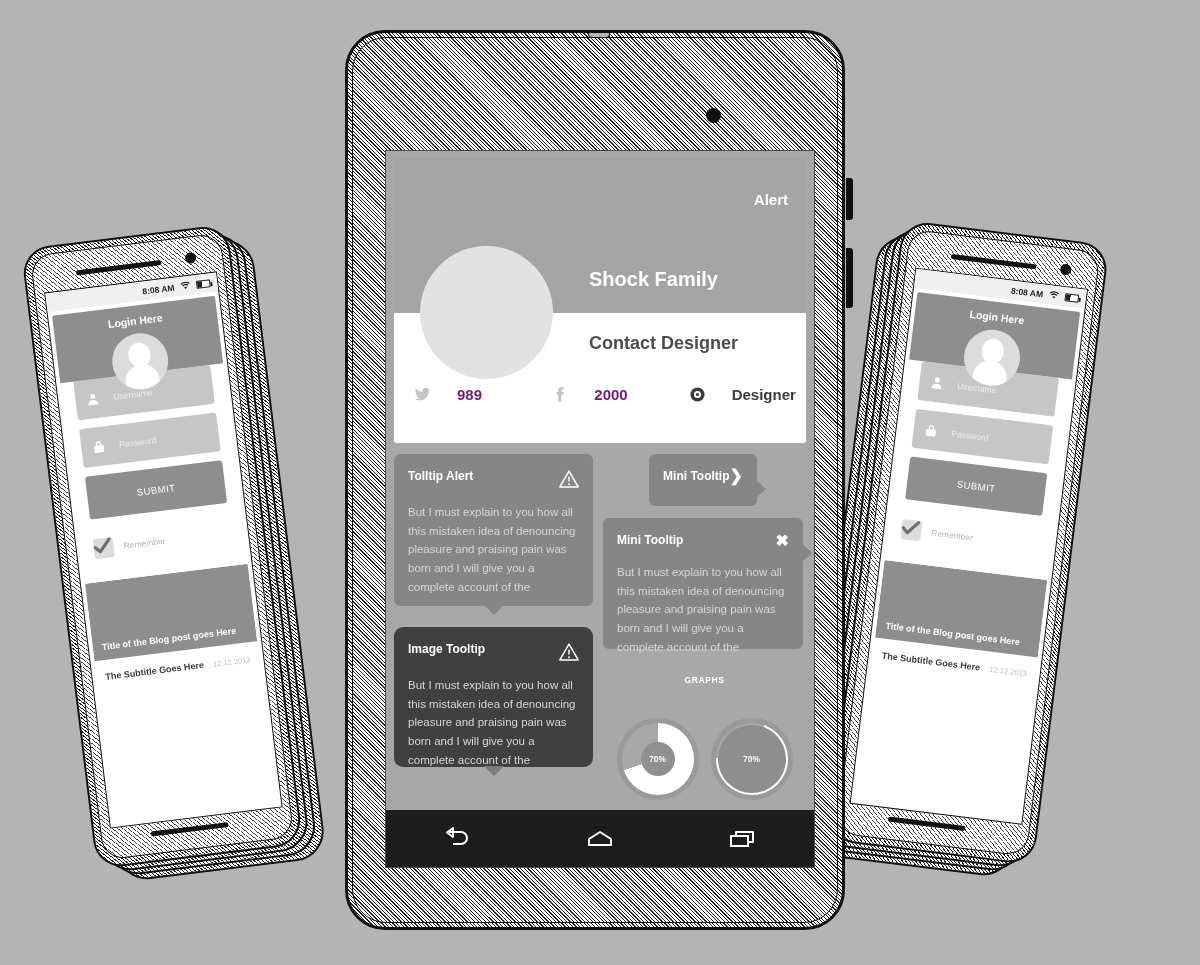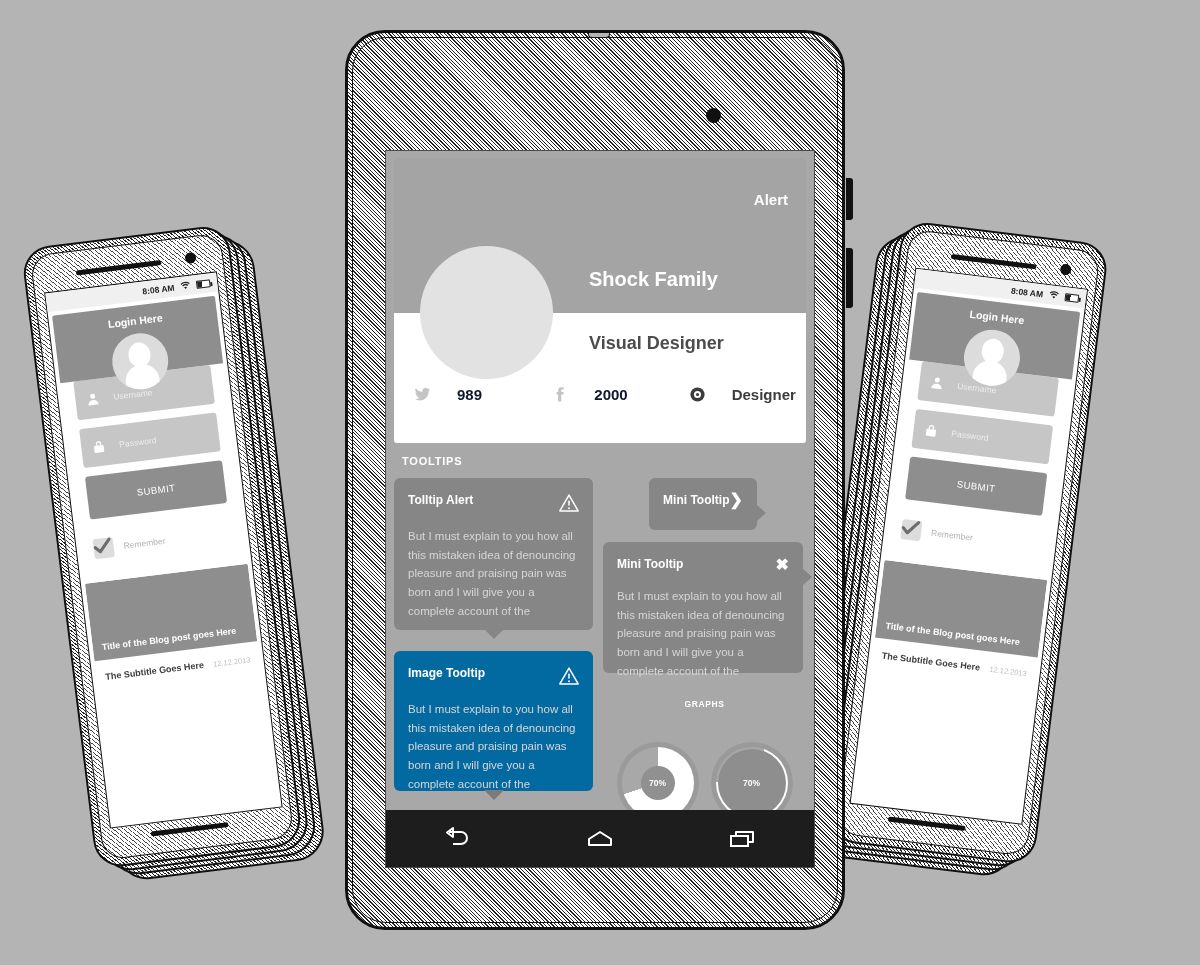--- a/index.html
+++ b/index.html
@@ -92,21 +92,21 @@
   #stats-row {
     position: absolute; left: 0; right: 0; top: 228px;
     display: flex; align-items: center;
   }
   .stat-cell { display: flex; align-items: center; }
   .stat-icon {
     width: 17px; height: 17px; color: #c4c4c4; flex: 0 0 auto;
   }
   .stat-icon svg { width: 100%; height: 100%; display: block; fill: currentColor; }
   .stat-val {
-    color: #0f172a; font-size: 15px; font-weight: bold; margin-left: 26px;
+    color: #701a75; font-size: 15px; font-weight: bold; margin-left: 26px;
   }
   .stat-val.dark { color: #3c3c3c; }
   .stat-icon.dark { color: #3c3c3c; }
 
   
   #tooltips-label {
     margin: 12px 0 0 16px; color: #fff;
     font-size: 11px; font-weight: bold; letter-spacing: 0.8px;
   }
   #tt-grid {
@@ -114,21 +114,21 @@
     display: flex; gap: 10px;
   }
   .tt-col { display: flex; flex-direction: column; gap: 12px; align-items: center; }
   .tt-col.left { width: 199px; }
   .tt-col.right { width: 200px; }
 
   .tt-card {
     position: relative; background: #868686;
     border-radius: 6px; padding: 15px 14px 14px 14px;
   }
-  .tt-card.dark { background: #0369a1; }
+  .tt-card.dark { background: #404040; border-radius: 9px; }
   .tt-head {
     display: flex; align-items: flex-start; justify-content: space-between;
   }
   .tt-title { color: #fff; font-size: 12px; font-weight: bold; }
   .tt-body {
     margin-top: 14px; color: #d6d6d6; font-size: 11.5px; line-height: 1.62;
   }
   .warn-icon { width: 20px; height: 20px; flex: 0 0 auto; }
   .warn-icon svg { width: 100%; height: 100%; display: block; }
   .tail-down {
@@ -457,21 +457,21 @@
     <div id="tablet-cam"></div>
 
     <div id="tablet-screen">
 
       <div id="profile-card">
         <div id="profile-header"></div>
         <div id="profile-body"></div>
         <div id="follow-btn">Alert</div>
         <div id="avatar-circle"></div>
         <div id="profile-name">Shock Family</div>
-        <div id="profile-role">Visual Designer</div>
+        <div id="profile-role">Contact Designer</div>
         <div id="stats-row">
           <div class="stat-cell" style="width:143px;padding-left:20px;">
             <span class="stat-icon">
               <svg viewBox="0 0 24 24">
                   <path d="M23 4.9a9 9 0 01-2.6.7 4.5 4.5 0 002-2.5 9 9 0 01-2.9 1.1 4.5 4.5 0 00-7.7 4.1A12.8 12.8 0 012.5 3.6a4.5 4.5 0 001.4 6 4.5 4.5 0 01-2-.6 4.5 4.5 0 003.6 4.4 4.5 4.5 0 01-2 .1 4.5 4.5 0 004.2 3.1A9 9 0 011 18.5a12.7 12.7 0 006.9 2c8.3 0 12.8-6.9 12.8-12.8V7A9.2 9.2 0 0023 4.9z"></path>
                 </svg>
             </span>
             <span class="stat-val">989</span>
           </div>
           <div class="stat-cell" style="width:143px;padding-left:20px;">
@@ -488,21 +488,20 @@
                   <circle cx="12" cy="12" r="10"></circle>
                   <circle cx="12" cy="12" r="5" fill="#fff"></circle>
                   <circle cx="12" cy="12" r="2.2"></circle>
                 </svg>
             </span>
             <span class="stat-val dark">Designer</span>
           </div>
         </div>
       </div>
 
-      <div id="tooltips-label">TOOLTIPS</div>
 
       <div id="tt-grid">
         <div class="tt-col left">
           <div class="tt-card" style="height:152px;">
             <div class="tt-head">
               <span class="tt-title">Tolltip Alert</span>
               <span class="warn-icon">
                 <svg viewBox="0 0 24 24">
                     <path d="M12 2.5L23 21.5H1z" fill="none" stroke="#fff" stroke-width="1.8" stroke-linejoin="round"></path>
                     <rect x="11.1" y="9" width="1.8" height="6.4" rx="0.9" fill="#fff"></rect>

